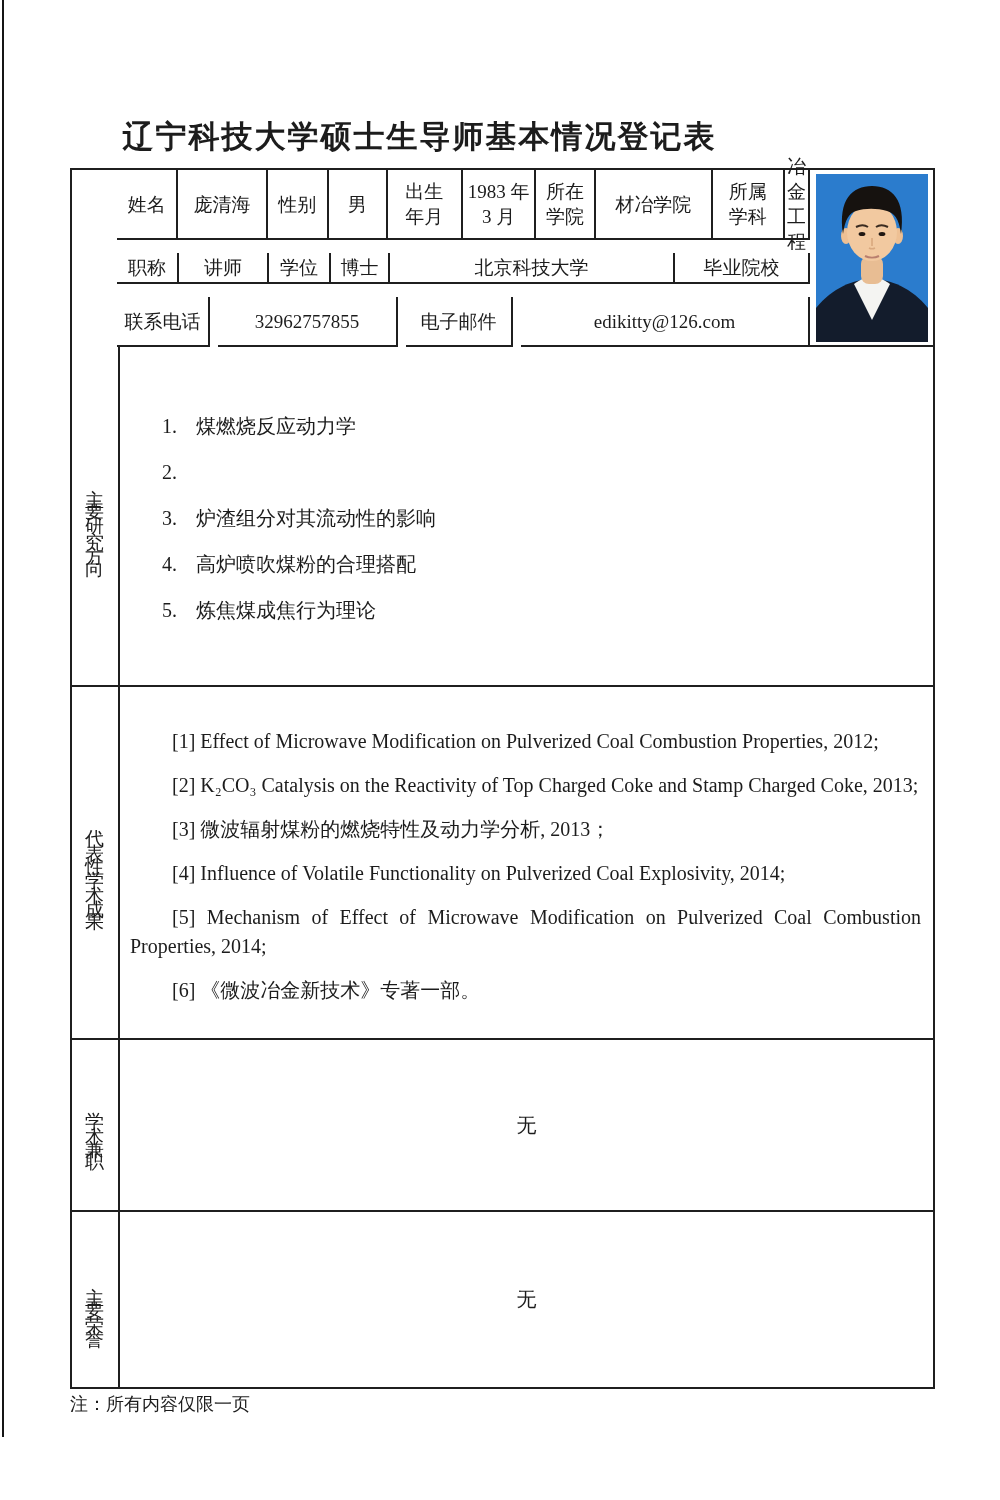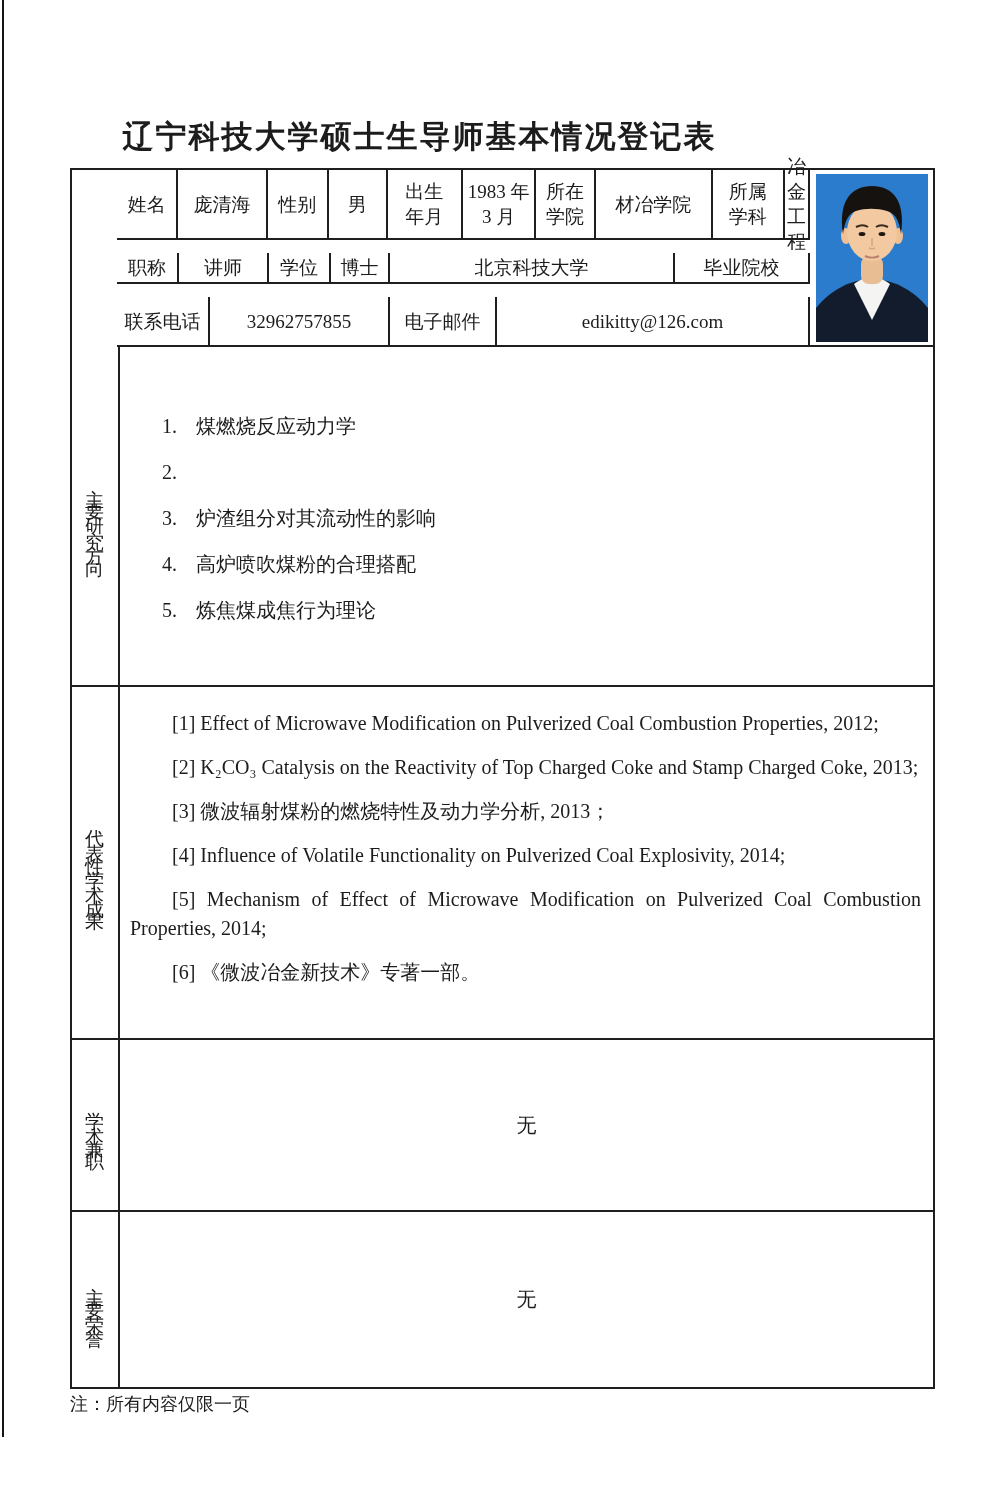--- a/index.html
+++ b/index.html
@@ -33,21 +33,21 @@
     left: 70px; top: 168px;
     width: 865px;
     border: 2px solid #1f1f1f;
     background: #fff;
   }
   .header-block { display: flex; }
   .header-left { width: 738px; display: flex; flex-direction: column; }
   .hrow { display: flex; margin-left: 45px; }
   .hrow1 { height: 70px; }
   .hrow2 { height: 57px; align-items: center; }
-  .hrow3 { height: 50px; }
+  .hrow3 { height: 50px; gap: 8px; }
   .cell {
     border-right: 2px solid #1f1f1f;
     border-bottom: 2px solid #1f1f1f;
     display: flex;
     align-items: center;
     justify-content: center;
     text-align: center;
     font-size: 19px;
     line-height: 25px;
     padding: 2px;
@@ -83,21 +83,21 @@
   }
   .section-content { flex: 1; position: relative; }
   .research-list { padding: 66px 20px 0 42px; }
   .research-item {
     display: flex;
     font-size: 20px;
     line-height: 26px;
     margin-bottom: 20px;
   }
   .ri-num { width: 22px; flex: none; margin-right: 12px; text-align: left; }
-  .ach-list { padding: 22px 12px 0 10px; }
+  .ach-list { padding: 40px 12px 0 10px; }
   .ach-item {
     margin: 0 0 15px 0;
     font-size: 20px;
     line-height: 29px;
     text-indent: 42px;
     text-align: justify;
   }
   .center-content {
     height: 100%;
     display: flex; align-items: center; justify-content: center;

